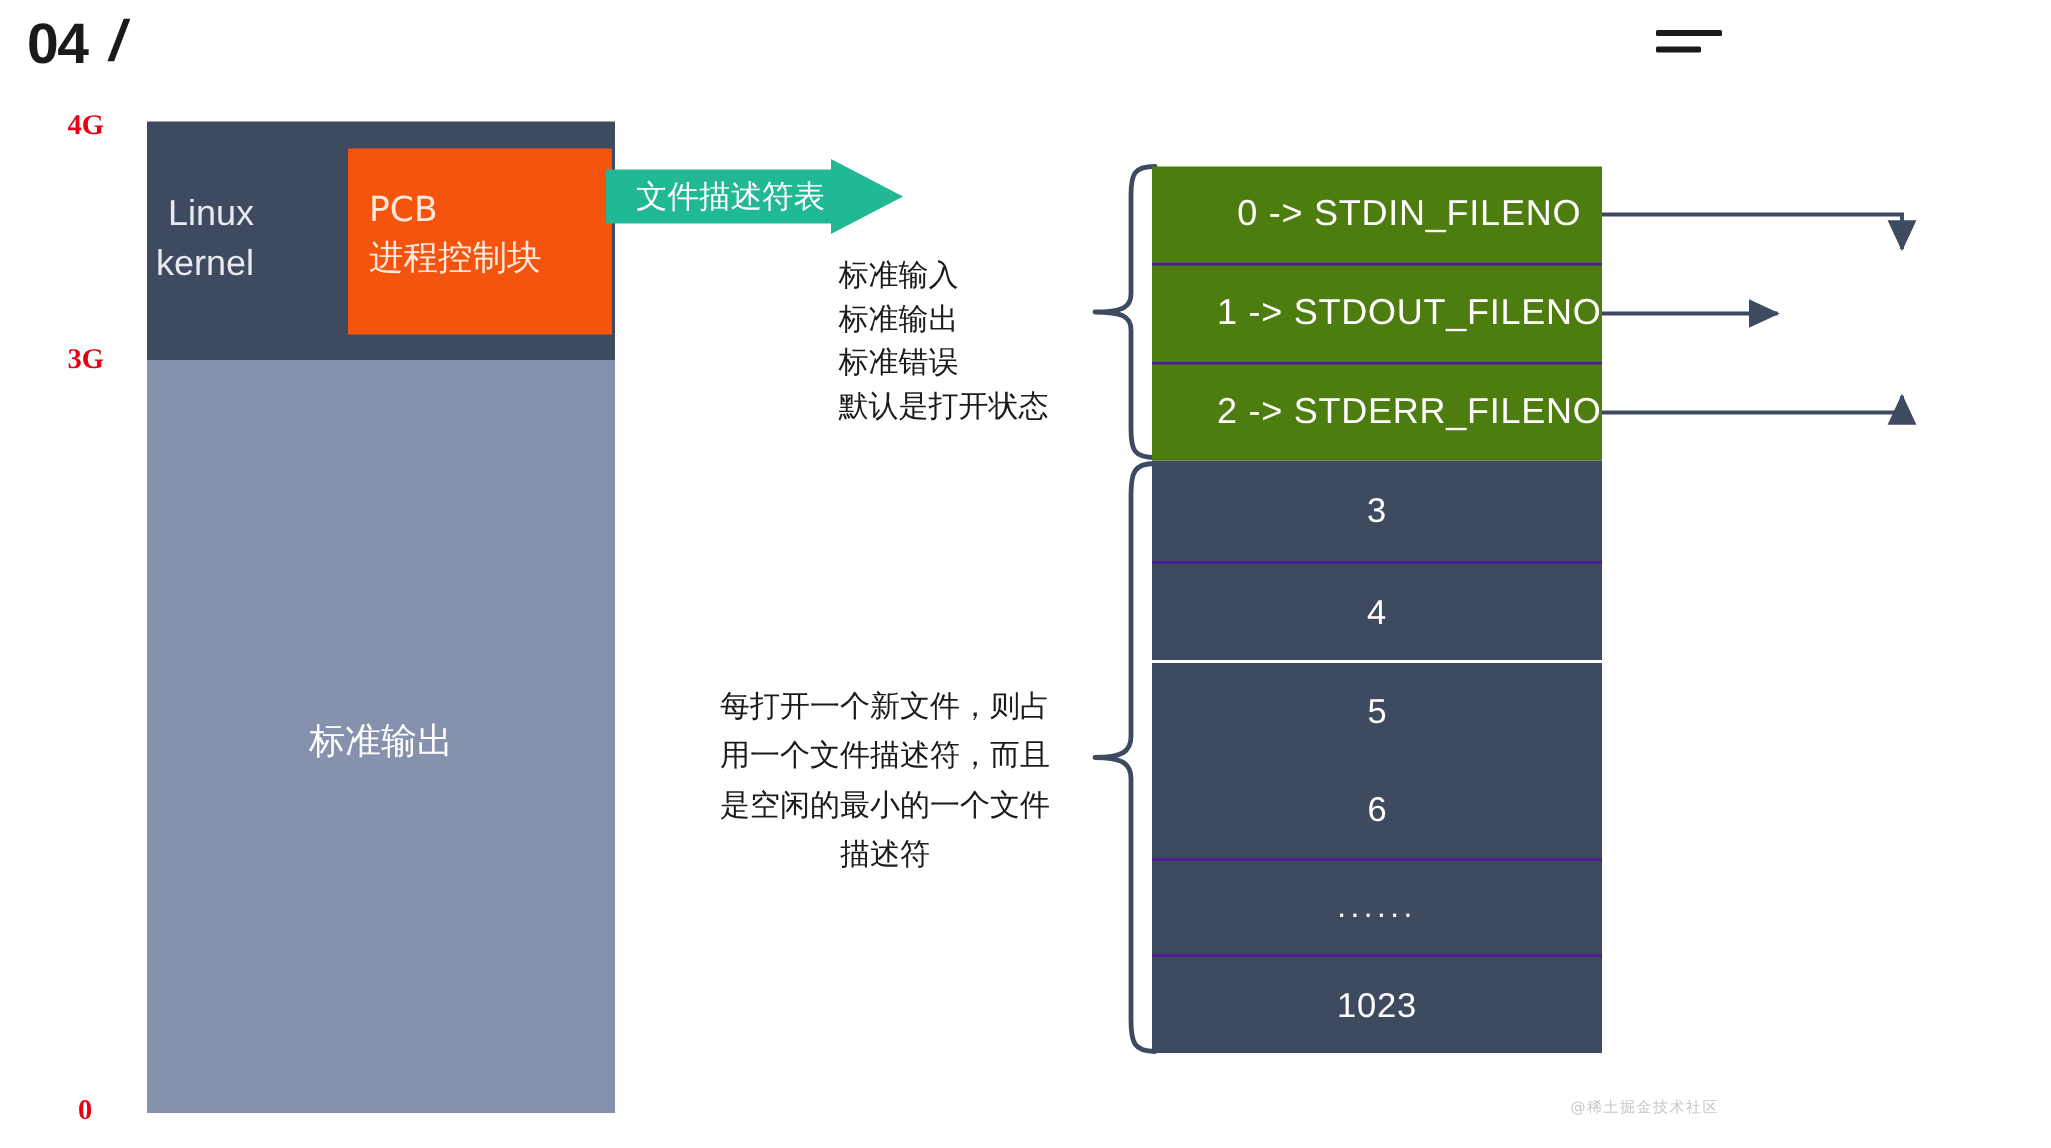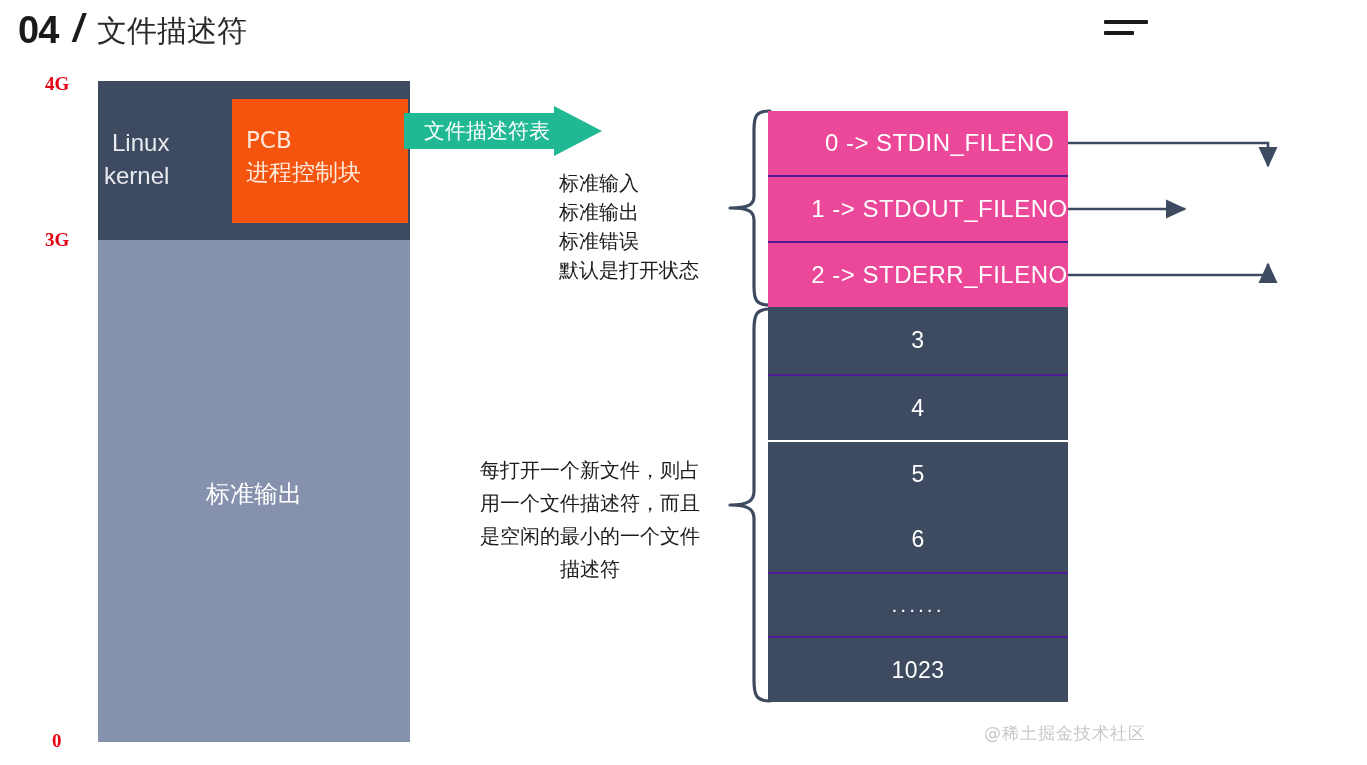--- a/index.html
+++ b/index.html
@@ -119,21 +119,21 @@
   #fd-table {
     position: absolute; left: 768px; top: 111px;
     width: 300px; height: 591px;
   }
   .fd-row {
     position: absolute; left: 0; width: 300px;
     display: flex; align-items: center; justify-content: center;
     color: #ffffff;
     font-family: "Liberation Sans", sans-serif;
   }
-  .fd-row.green { background: #ec4899; padding-left: 43px; }
+  .fd-row.green { background: #4d7c0f; padding-left: 43px; }
   .fd-row.dark  { background: #3e4a60; }
   .fd-row.sep   { border-top: 2px solid #4c1d95; text-align: right; }
   .fd-row .txt  { font-size: 24px; letter-spacing: 0.5px; }
   .fd-row.dark .txt { font-size: 23px; }
   .fd-row .txt.dots { font-size: 21px; letter-spacing: 3px; }
 
   .fd-stack-56 {
     position: absolute; left: 0; width: 300px;
     background: #3e4a60; border-top: 2px solid #ffffff;
     display: flex; flex-direction: column;
@@ -162,32 +162,31 @@
   
   #connectors {
     position: absolute; left: 0; top: 0;
     width: 1367px; height: 765px;
     pointer-events: none;
   }
 
   
   #watermark {
     position: absolute; right: 22px; bottom: 20px;
-    font-size: 17px; color: #c8c8c8; letter-spacing: 1px;
+    font-size: 10px; color: #c8c8c8; letter-spacing: 1px;
     font-family: "DejaVu Sans", "Liberation Sans", sans-serif;
   }
 </style>
 </head>
 <body>
 
 <div id="slide">
 
   <div class="hdr-num">04</div>
   <div class="hdr-slash">/</div>
-  <div class="hdr-title">文件描述符</div>
   <div class="hdr-menu">
     <i class="l1"></i>
     <i class="l2"></i>
   </div>
 
   <div class="mem-label" id="lbl-4g">4G</div>
   <div class="mem-label" id="lbl-3g">3G</div>
   <div class="mem-label" id="lbl-0">0</div>
 
   <div id="mem-kernel"></div>

